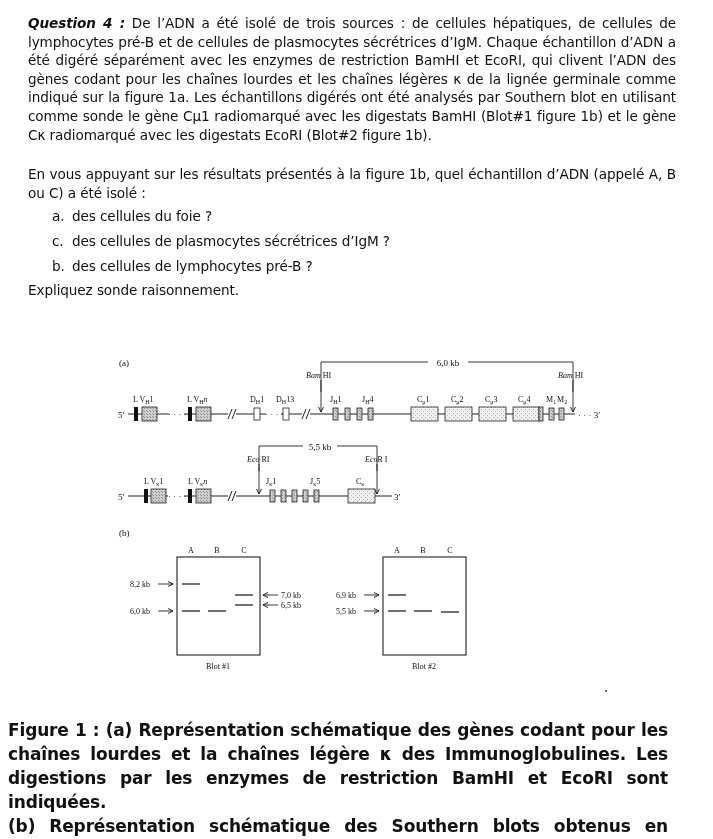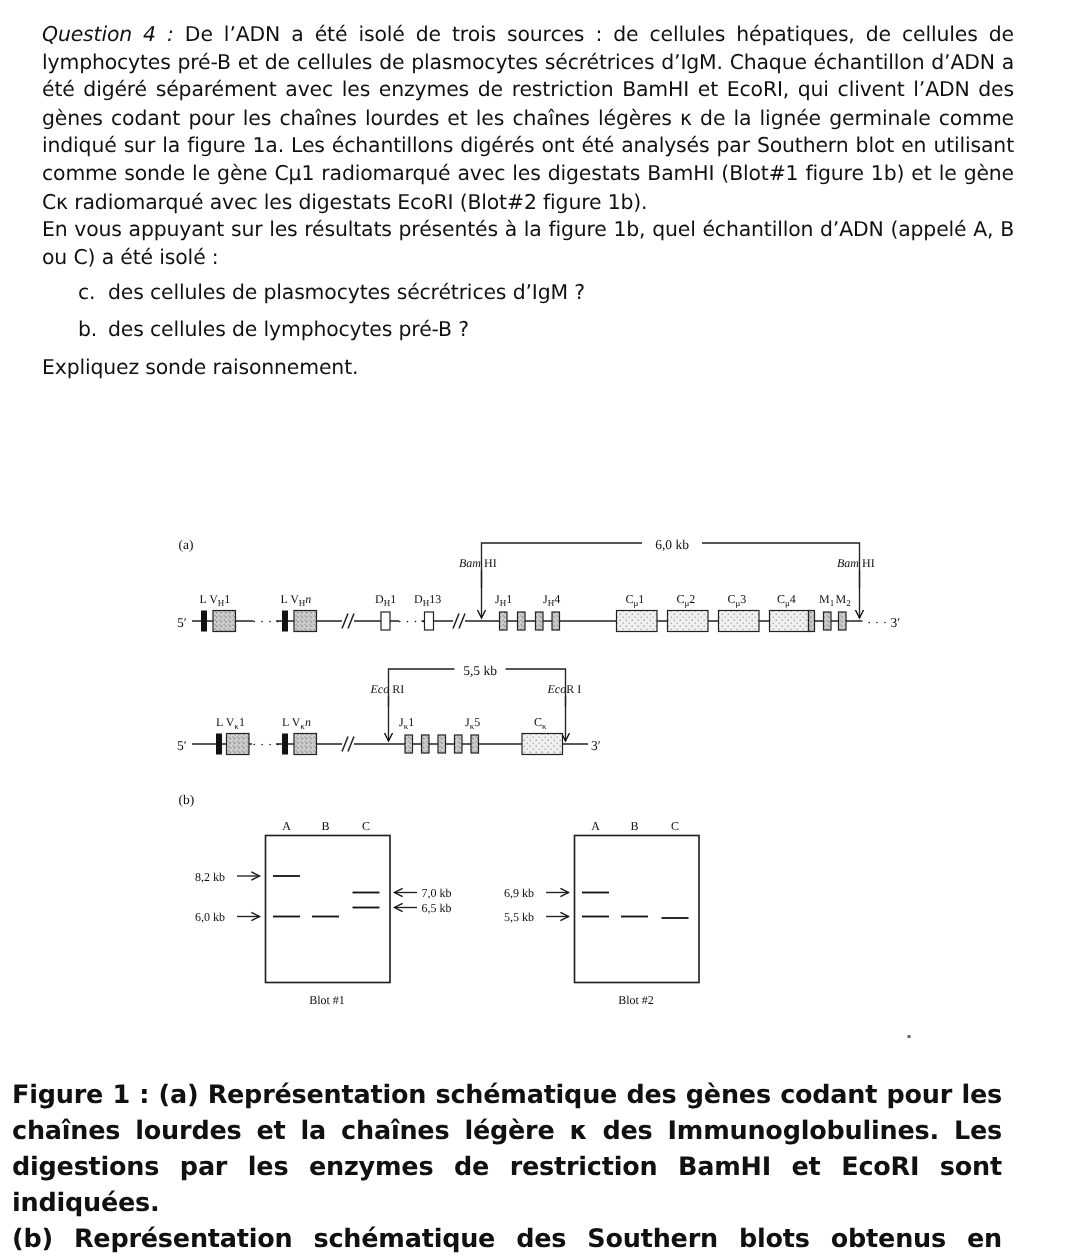--- a/index.html
+++ b/index.html
@@ -3,22 +3,22 @@
 <meta charset="utf-8">
 <style>
   html, body { margin: 0; padding: 0; background: #ffffff; }
   body { width: 713px; height: 839px; position: relative; overflow: hidden; color: #111; }
   .q {
     position: absolute; left: 28px; top: 14px; width: 648px;
     font-family: "DejaVu Sans", sans-serif; font-size: 13.6px; line-height: 18.6px;
     text-align: justify; letter-spacing: -0.1px;
   }
   .q p { margin: 0; }
-  .q .qlabel { font-style: italic; font-weight: normal; }
-  .q .p2 { margin-top: 0; }
+  .q .qlabel { font-style: italic; font-weight: bold; }
+  .q .p2 { margin-top: 21px; }
   .q ol { list-style: none; margin: 5px 0 0 0; padding: 0 0 0 24px; }
   .q ol li { margin: 0 0 6px 0; }
   .q ol li .mk { display: inline-block; width: 20px; }
   .q .p3 { margin-top: 0px; }
   .fig { position: absolute; left: 0; top: 340px; width: 713px; height: 345px; }
   .fig svg text { font-family: "Liberation Serif", serif; fill: #111; }
   .caption {
     position: absolute; left: 8px; top: 718px; width: 660px;
     font-family: "DejaVu Sans", sans-serif; font-weight: bold; font-size: 17px; line-height: 24px;
     text-align: justify; letter-spacing: -0.15px;
@@ -26,20 +26,21 @@
   .caption p { margin: 0; }
   .dot { position: absolute; left: 605px; top: 690px; width: 2px; height: 2px; background: #666; }
 </style>
 </head>
 <body>
 
 <div class="q">
   <p><span class="qlabel">Question 4 :</span><span> De l’ADN a été isolé de trois sources : de cellules hépatiques, de cellules de lymphocytes pré-B et de cellules de plasmocytes sécrétrices d’IgM. Chaque échantillon d’ADN a été digéré séparément avec les enzymes de restriction BamHI et EcoRI, qui clivent l’ADN des gènes codant pour les chaînes lourdes et les chaînes légères κ de la lignée germinale comme indiqué sur la figure 1a. Les échantillons digérés ont été analysés par Southern blot en utilisant comme sonde le gène Cμ1 radiomarqué avec les digestats BamHI (Blot#1 figure 1b) et le gène Cκ radiomarqué avec les digestats EcoRI (Blot#2 figure 1b).</span></p>
   <p class="p2">En vous appuyant sur les résultats présentés à la figure 1b, quel échantillon d’ADN (appelé A, B ou C) a été isolé :</p>
   <ol>
+    <li><span class="mk">a.</span><span>des cellules du foie ?</span></li>
     <li><span class="mk">c.</span><span>des cellules de plasmocytes sécrétrices d’IgM ?</span></li>
     <li><span class="mk">b.</span><span>des cellules de lymphocytes pré-B ?</span></li>
   </ol>
   <p class="p3">Expliquez sonde raisonnement.</p>
 </div>
 
 <div class="fig">
   <svg width="713" height="345" viewBox="0 340 713 345" xmlns="http://www.w3.org/2000/svg">
     <defs>
       <pattern id="stip" width="3" height="3" patternUnits="userSpaceOnUse">

